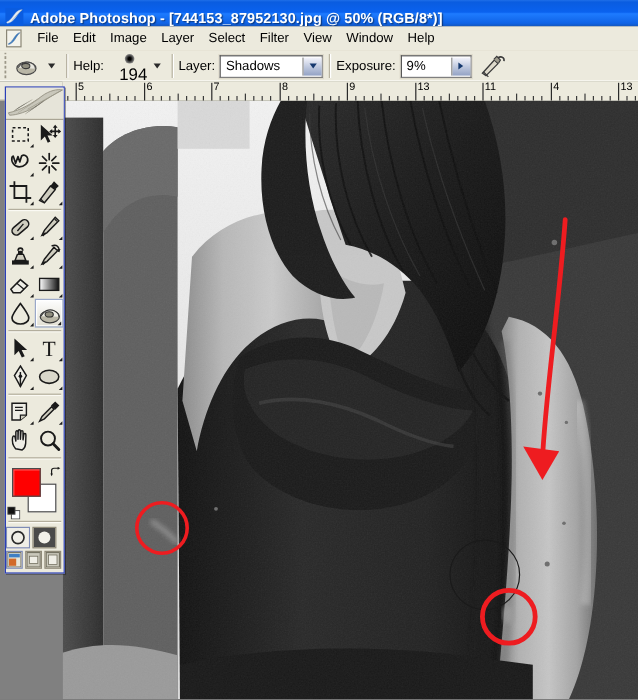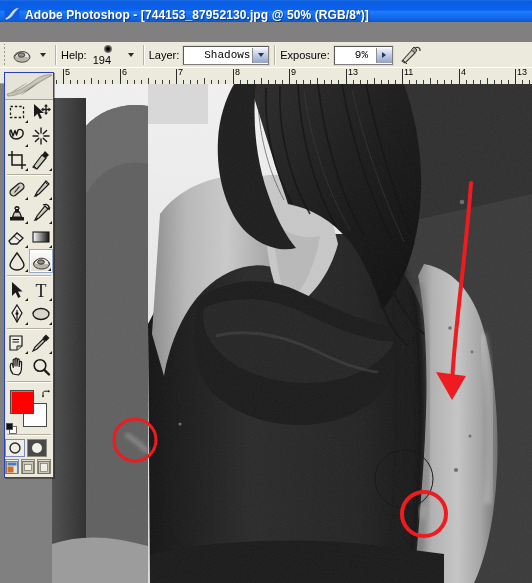--- a/index.html
+++ b/index.html
@@ -101,32 +101,32 @@
     width: 30px; height: 22px; flex: none; position: relative;
     margin-left: 2px;
   }
   .brush-dot {
     position: absolute; left: 11px; top: 1px;
     width: 8px; height: 8px; border-radius: 50%;
     background: radial-gradient(circle at 50% 50%, #000 20%, #777 62%, #c9c6b6 100%);
   }
   .brush-size {
     position: absolute; left: 0; top: 10px; width: 30px;
-    text-align: left; font-size: 11px; color: #000;
+    text-align: right; font-size: 14px; color: #000;
   }
   .combo {
     height: 17px; flex: none;
     border: 1px solid #7f7f7f;
     border-top-color: #585858; border-left-color: #585858;
     background: #ffffff;
     display: flex; align-items: center;
     font-size: 11px; color: #000;
     box-shadow: 0 0 0 1px #dedacb;
   }
-  .combo .val { padding: 0 20px; white-space: nowrap; overflow: hidden; font-family: Liberation Mono, monospace; }
+  .combo .val { padding: 0 4px; white-space: nowrap; overflow: hidden; }
   .combo-arrow {
     width: 15px; height: 15px; margin-left: auto; flex: none;
     background: linear-gradient(to bottom, #f4f4fb, #bcc6dd 55%, #93a2c4);
     border-left: 1px solid #8d8d8d;
     display: flex; align-items: center; justify-content: center;
   }
   .combo-arrow i {
     display: block; width: 0; height: 0;
     border-left: 3.5px solid transparent;
     border-right: 3.5px solid transparent;
@@ -279,20 +279,38 @@
       <svg width="16" height="16" viewBox="0 0 16 16">
         <rect x="0.5" y="0.5" width="15" height="15" fill="#0a5ce0"></rect>
         <path d="M1.5 12.5 C4 11.5 6 9 8 6 C10 3.2 12.5 2 14.5 2.2
                  C12.8 3.4 11 5.6 9.3 8.2 C7.4 11 4.8 13 2.2 13.4 Z" fill="#e9eef4" stroke="#b9c6d2" stroke-width="0.4"></path>
         <path d="M14.5 2.2 C11.8 4.6 8.6 8 6 11.2" stroke="#8fa2b4" stroke-width="0.5" fill="none"></path>
       </svg>
     </span>
     <span id="title-text">Adobe Photoshop - [744153_87952130.jpg @ 50% (RGB/8*)]</span>
   </div>
 
+  <div id="menubar">
+    <span id="menu-doc-icon">
+      <svg width="16" height="16" viewBox="0 0 16 16">
+        <rect x="1.5" y="1" width="12" height="14" fill="#f4f3ec" stroke="#8a8676" stroke-width="1"></rect>
+        <path d="M3 12.5 C5 11.5 6.6 9.4 8.2 6.8 C9.6 4.6 11.2 3.4 12.6 3.2
+                 C11.3 4.4 9.9 6.4 8.6 8.6 C7.2 11 5.2 12.6 3.2 13 Z" fill="#3f7fc4" stroke="#2b5f99" stroke-width="0.4"></path>
+      </svg>
+    </span>
+    <span class="menu-item">File</span>
+    <span class="menu-item">Edit</span>
+    <span class="menu-item">Image</span>
+    <span class="menu-item">Layer</span>
+    <span class="menu-item">Select</span>
+    <span class="menu-item">Filter</span>
+    <span class="menu-item">View</span>
+    <span class="menu-item">Window</span>
+    <span class="menu-item">Help</span>
+  </div>
 
   <div id="optionsbar">
     <span class="grip"></span>
 
     <span class="tool-chip">
       <svg width="24" height="21" viewBox="0 0 24 21">
         <ellipse cx="11" cy="12" rx="8" ry="5.2" fill="#b9b6a6" stroke="#4a4a4a" stroke-width="1"></ellipse>
         <path d="M4 11.5 C6 7.5 11 5.5 15 7.5 C17.6 8.8 18.6 10.8 18.4 12.2" fill="#e8e7df" stroke="#4a4a4a" stroke-width="1"></path>
         <ellipse cx="10.5" cy="10" rx="3.4" ry="2.2" fill="#8f8d7e" stroke="#3b3b3b" stroke-width="0.9"></ellipse>
       </svg>

